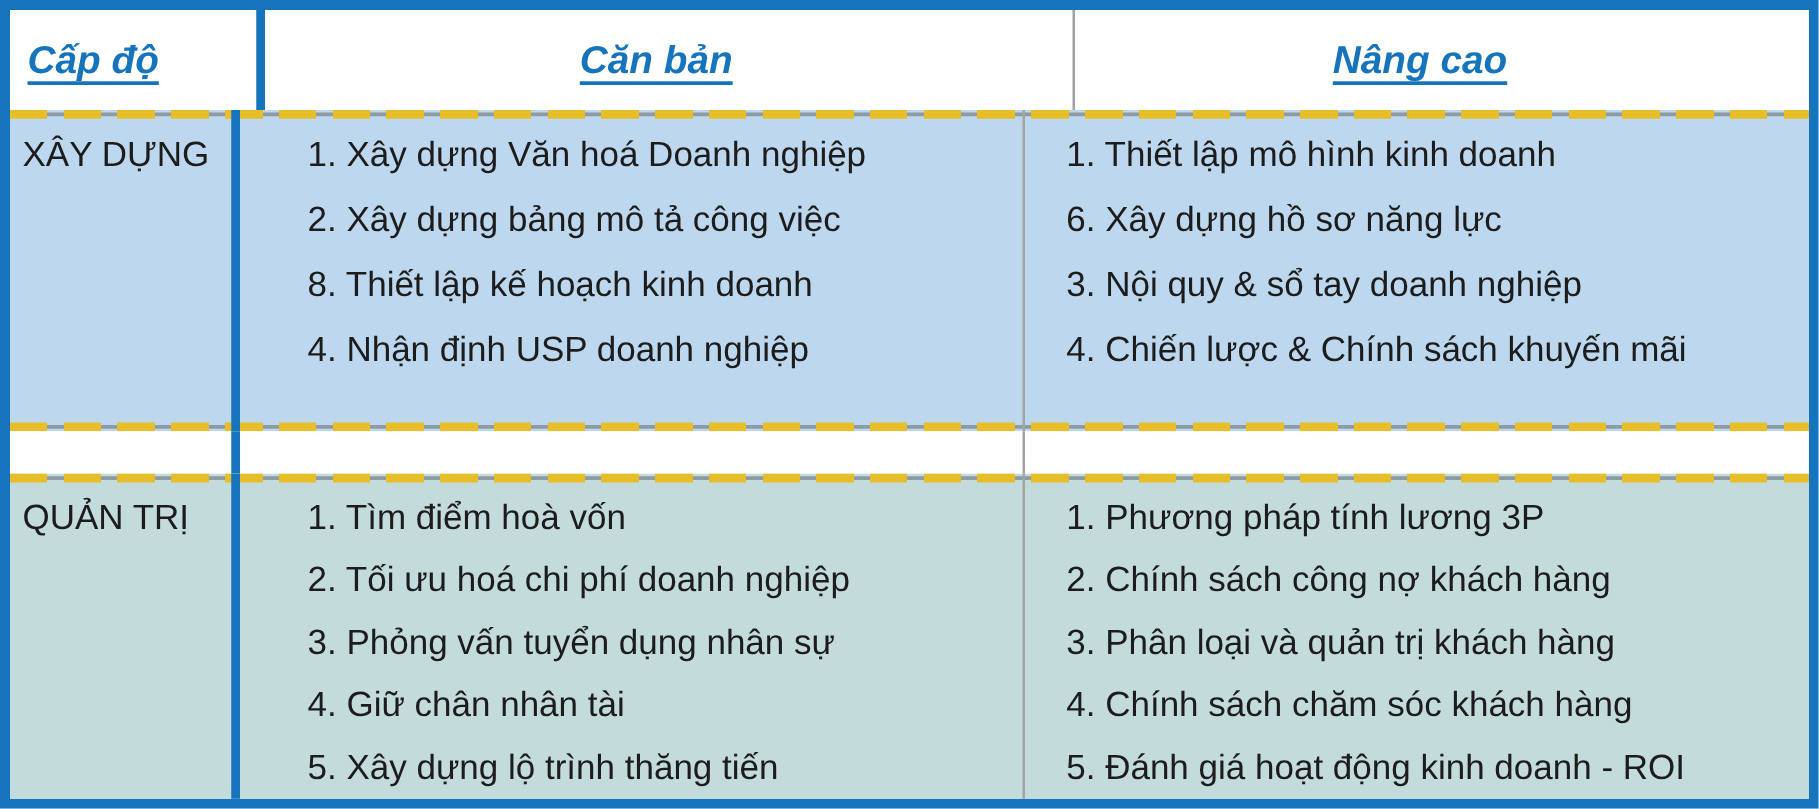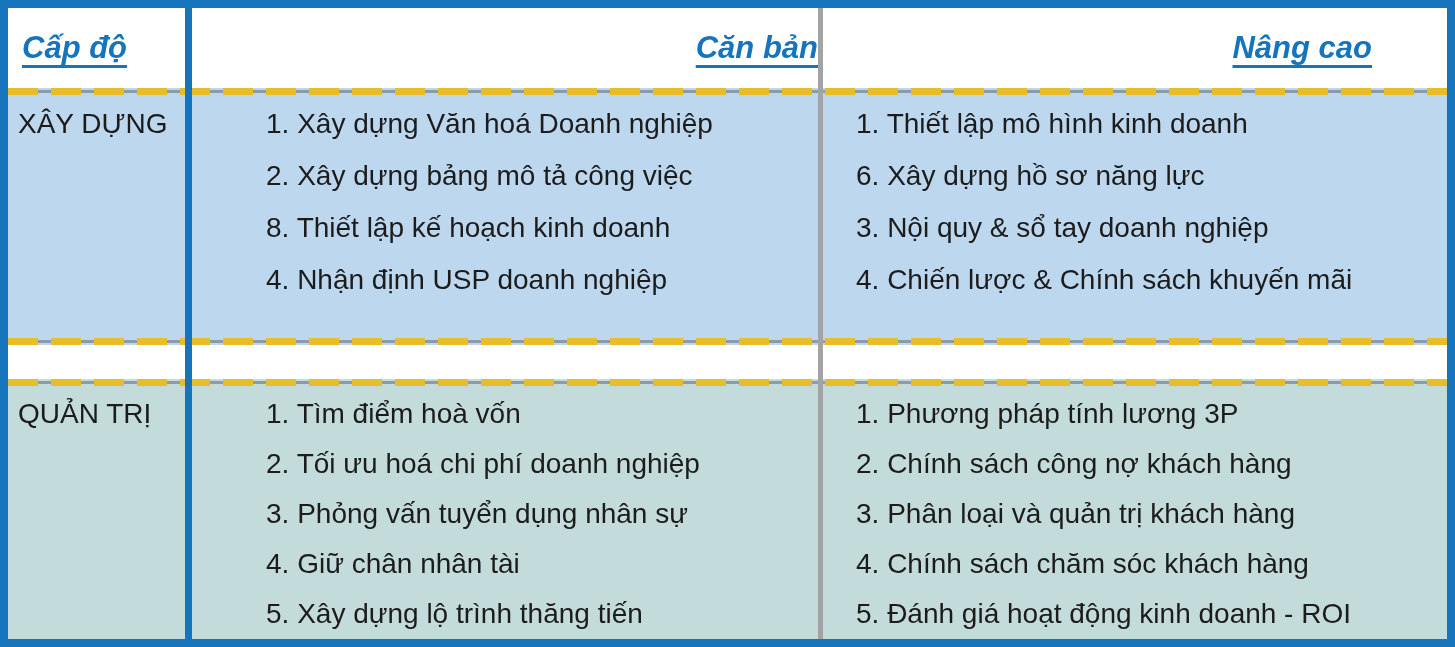--- a/index.html
+++ b/index.html
@@ -12,27 +12,27 @@
     box-sizing: border-box;
     width: 1455px; height: 647px;
     border: 8px solid #1574bc;
     background: #ffffff;
     display: flex; flex-direction: column;
   }
   .band { display: flex; flex: none; width: 100%; box-sizing: border-box; }
   .cell { box-sizing: border-box; flex: none; overflow: hidden; }
   .c1 { width: 177px; }
   .c2 { width: 633px; border-left: 7px solid #1574bc; }
-  .c3 { width: 554px; border-left: 5px solid #a3a3a3; }
+  .c3 { width: 554px; border-left: 2px solid #a3a3a3; }
 
   
   .band-header { height: 80px; background: #ffffff; }
   .band-header .cell { display: flex; align-items: center; }
   .band-header .c1 { padding-left: 14px; }
-  .band-header .c2, .band-header .c3 { justify-content: flex-end; }
+  .band-header .c2, .band-header .c3 { justify-content: center; margin-left: 20px; }
   .hd {
     color: #1574bc;
     font-size: 31px;
     font-weight: bold;
     font-style: italic;
     text-decoration: underline;
     text-decoration-thickness: 3px;
     text-underline-offset: 7px;
   }
 
@@ -69,21 +69,21 @@
     white-space: nowrap;
   }
   .items { padding-top: 10px; }
   .items .item {
     font-size: 28px;
     color: #1c1c1c;
     line-height: 52px;
     white-space: nowrap;
   }
   .band-row2 .items .item, .band-row2 .rowlabel { line-height: 50px; }
-  .c2.items { padding-left: 74px; }
+  .c2.items { padding-left: 54px; }
   .c3.items { padding-left: 33px; }
 </style>
 </head>
 <body>
 
 <div class="frame">
 
   <div class="band band-header">
     <div class="cell c1">
       <span class="hd">Cấp độ</span>

